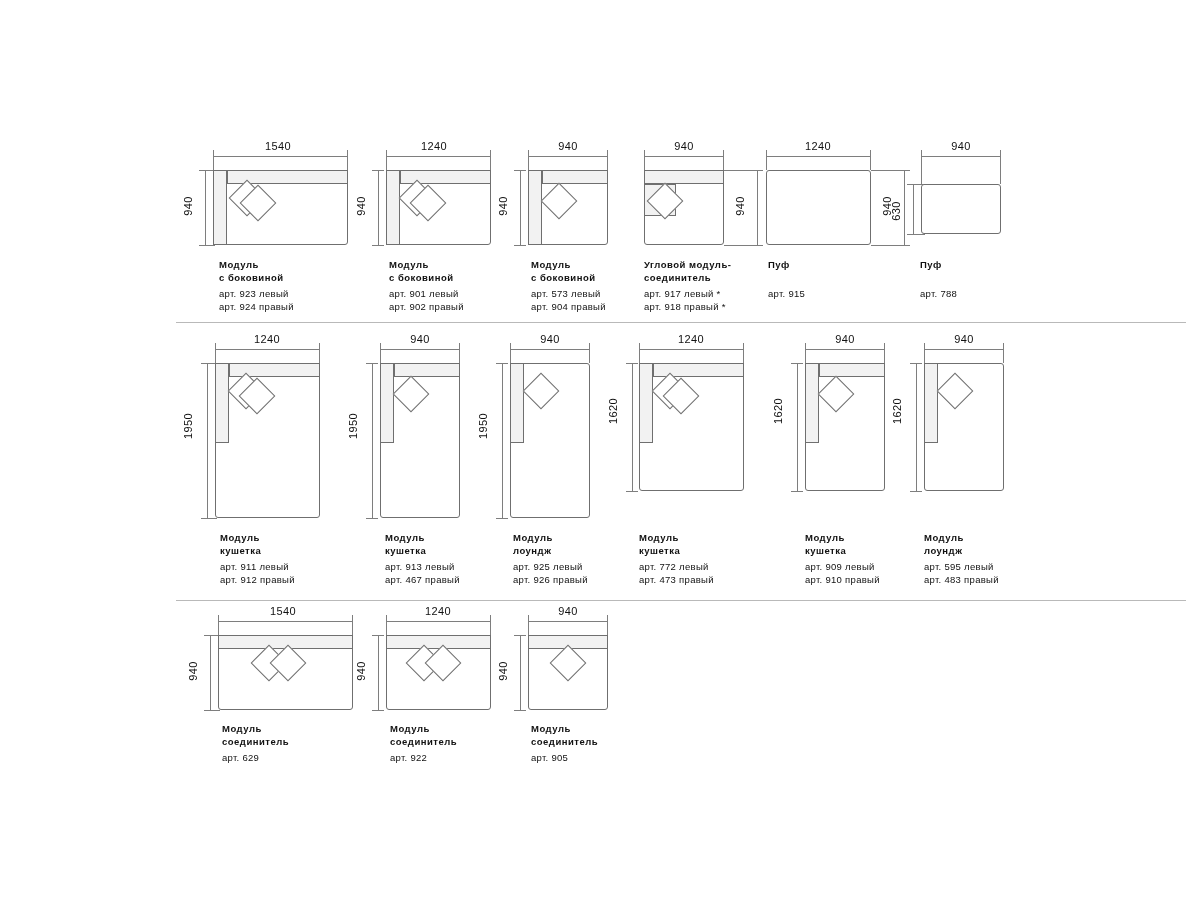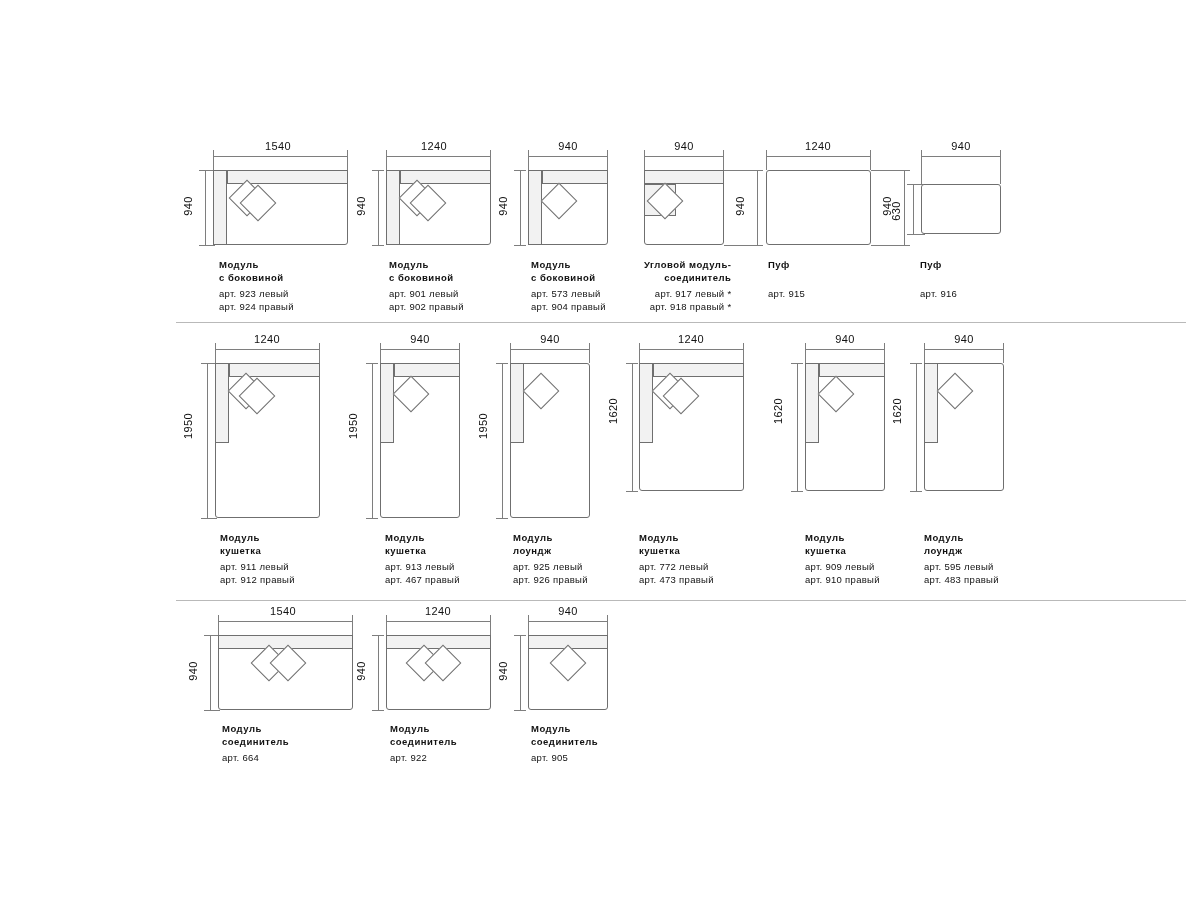--- a/index.html
+++ b/index.html
@@ -188,21 +188,21 @@
       <div class="hline" style="left:751px;top:170px;width:12px;"></div>
       <div class="hline" style="left:751px;top:245px;width:12px;"></div>
       <div class="hline" style="left:724px;top:170px;width:30px;"></div>
       <div class="hline" style="left:724px;top:245px;width:30px;"></div>
 
       <div class="shape" style="left:644px;top:170px;width:80px;height:75px;"></div>
       <div class="backrest" style="left:644px;top:170px;width:80px;height:14px;"></div>
       <div class="armrest" style="left:644px;top:184px;width:32px;height:32px;"></div>
       <div class="cushion" style="left:652px;top:188px;width:26px;height:26px;"></div>
 
-      <div class="caption" style="left:644px;top:259px;text-align:right;">
+      <div class="caption" style="left:644px;top:259px;">
         <div class="t">Угловой модуль-</div>
         <div class="t">соединитель</div>
         <div class="a">
           <div>арт. 917 левый *</div>
           <div>арт. 918 правый *</div>
         </div>
       </div>
     </div>
 
     <div class="module">
@@ -243,21 +243,21 @@
       <div class="hline" style="left:907px;top:184px;width:12px;"></div>
       <div class="hline" style="left:907px;top:234px;width:12px;"></div>
       <div class="hline" style="left:913px;top:184px;width:12px;"></div>
       <div class="hline" style="left:913px;top:234px;width:12px;"></div>
 
       <div class="shape" style="left:921px;top:184px;width:80px;height:50px;"></div>
 
       <div class="caption" style="left:920px;top:259px;">
         <div class="t">Пуф</div>
         <div class="a" style="margin-top:16px;">
-          <div>арт. 916</div>
+          <div>арт. 788</div>
         </div>
       </div>
     </div>
   </div>
 
   <div class="row" style="left:0;top:0;">
 
     <div class="module">
       <div class="dim-top" style="left:212px;top:333px;width:110px;">1240</div>
       <div class="hline" style="left:215px;top:349px;width:105px;"></div>
@@ -448,21 +448,21 @@
 
       <div class="shape" style="left:218px;top:635px;width:135px;height:75px;"></div>
       <div class="backrest" style="left:218px;top:635px;width:135px;height:14px;"></div>
       <div class="cushion" style="left:256px;top:650px;width:26px;height:26px;"></div>
       <div class="cushion" style="left:275px;top:650px;width:26px;height:26px;"></div>
 
       <div class="caption" style="left:222px;top:723px;">
         <div class="t">Модуль</div>
         <div class="t">соединитель</div>
         <div class="a">
-          <div>арт. 664</div>
+          <div>арт. 629</div>
         </div>
       </div>
     </div>
 
     <div class="module">
       <div class="dim-top" style="left:383px;top:605px;width:110px;">1240</div>
       <div class="hline" style="left:386px;top:621px;width:105px;"></div>
       <div class="vline" style="left:386px;top:615px;height:12px;"></div>
       <div class="vline" style="left:490px;top:615px;height:12px;"></div>
       <div class="vline" style="left:386px;top:621px;height:14px;"></div>

